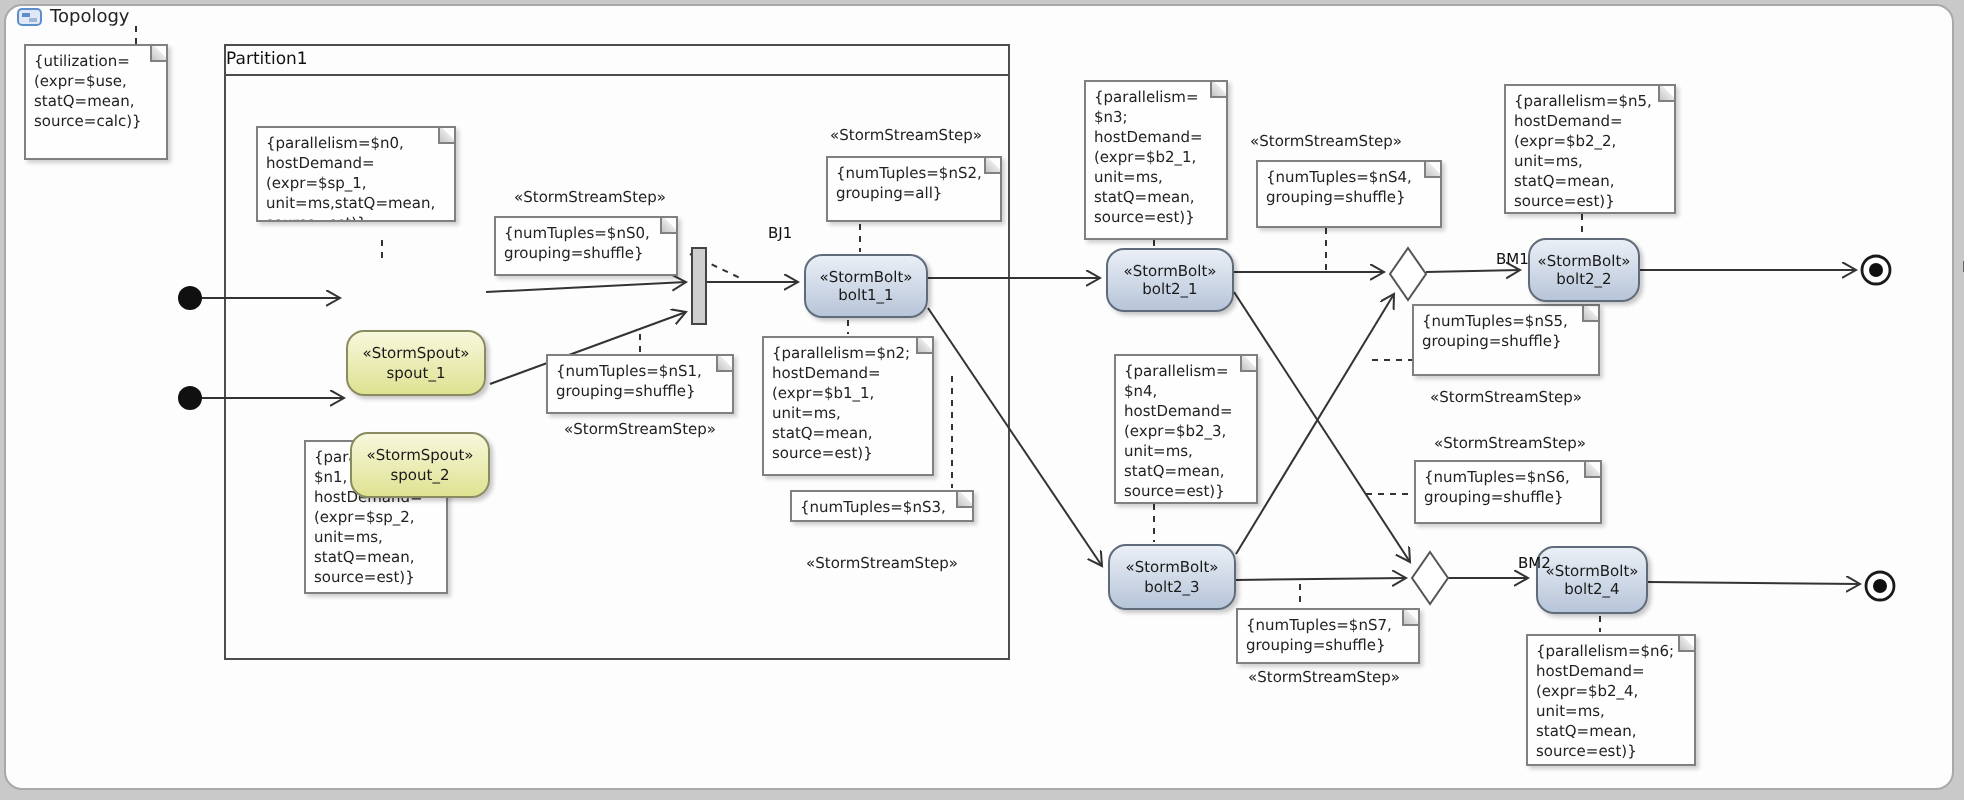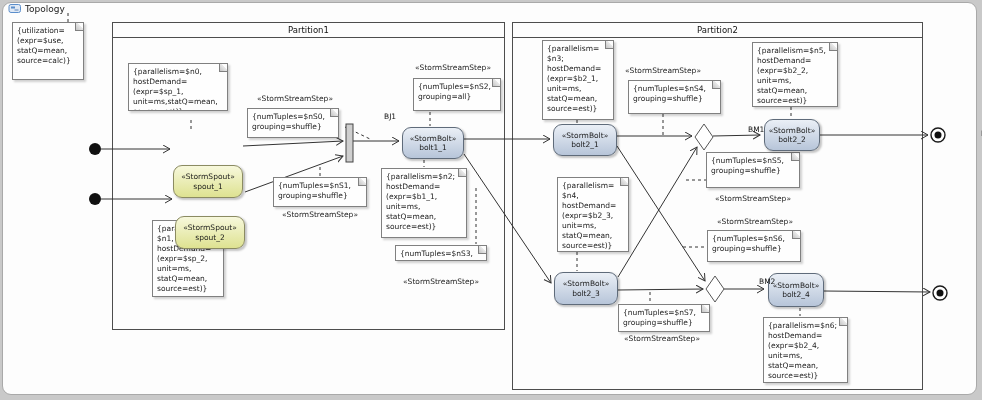--- a/index.html
+++ b/index.html
@@ -1,19 +1,19 @@
 <!DOCTYPE html>
 <html style="--spout_top: #f7f8dc; --spout_bottom: #dee291; --bolt_top: #eaeff6; --bolt_bottom: #b7c5d9; --edge: #333333; --note_border: #808080; --partition_border: #4d4d4d; --icon_blue: #5b8ecb;"><head>
 <meta charset="utf-8">
 <style>
   html,body{margin:0;padding:0;}
   .canvas{position:relative;width:982px;height:400px;background:#c9c9c9;font-family:"DejaVu Sans",sans-serif;overflow:hidden;}
   .frame{position:absolute;left:2px;top:2px;width:975px;height:393px;background:#fdfdfd;border:1.5px solid #a9a9a9;border-radius:9px;box-sizing:border-box;}
   .partition{position:absolute;border:1px solid var(--partition_border,#4d4d4d);box-sizing:border-box;background:transparent;}
-  .ptitle{height:14px;border-bottom:1px solid var(--partition_border,#4d4d4d);text-align:center;font-size:8.5px;line-height:14px;color:#111;}
+  .ptitle{height:14px;border-bottom:1px solid var(--partition_border,#4d4d4d);font-size:8.5px;line-height:14px;color:#111;}
   svg.overlay{position:absolute;left:0;top:0;pointer-events:none;}
   .e{stroke:var(--edge,#333);stroke-width:1;fill:none;}
   .d{stroke:var(--edge,#555);stroke-width:1;fill:none;stroke-dasharray:3,3;}
   .bar{fill:#cfcfcf;stroke:#444;}
   .dia{fill:#fff;stroke:#555;}
   .init{fill:#101010;}
   .finO{fill:#fff;stroke:#1a1a1a;stroke-width:1.4;}
   .finI{fill:#101010;}
   .note{position:absolute;background:#fefefe;border:1px solid var(--note_border,#808080);box-shadow:1.5px 1.5px 2px rgba(0,0,0,.18);font-size:7.5px;line-height:10px;padding:3px 2px 2px 4px;white-space:pre-line;color:#222;box-sizing:border-box;overflow:hidden;}
   .note::before{content:"";position:absolute;top:-1px;right:-1px;width:9px;height:9px;background:linear-gradient(to bottom left,#fdfdfd 0 49%,#e9e9e9 50%,#c4c4c4 100%);border-left:1px solid var(--note_border,#808080);border-bottom:1px solid var(--note_border,#808080);box-sizing:border-box;}
@@ -27,23 +27,20 @@
 </head>
 <body>
 
 <div class="canvas">
 
   <div class="frame"></div>
 
   <div class="partition" style="left:112px;top:22px;width:393px;height:308px">
     <div class="ptitle">Partition1</div>
   </div>
-  <div class="partition" style="left:512px;top:22px;width:411px;height:368px">
-    <div class="ptitle">Partition2</div>
-  </div>
 
   <svg class="overlay" width="982" height="400">
     <defs>
       <marker id="arr" markerWidth="9" markerHeight="9" refX="7" refY="4" orient="auto" markerUnits="userSpaceOnUse">
         <path d="M0,0 L7,4 L0,8" class="e"></path>
       </marker>
     </defs>
 
     <line x1="101" y1="149" x2="170" y2="149" class="e" marker-end="url(#arr)"></line>
     <line x1="101" y1="199" x2="172" y2="199" class="e" marker-end="url(#arr)"></line>

